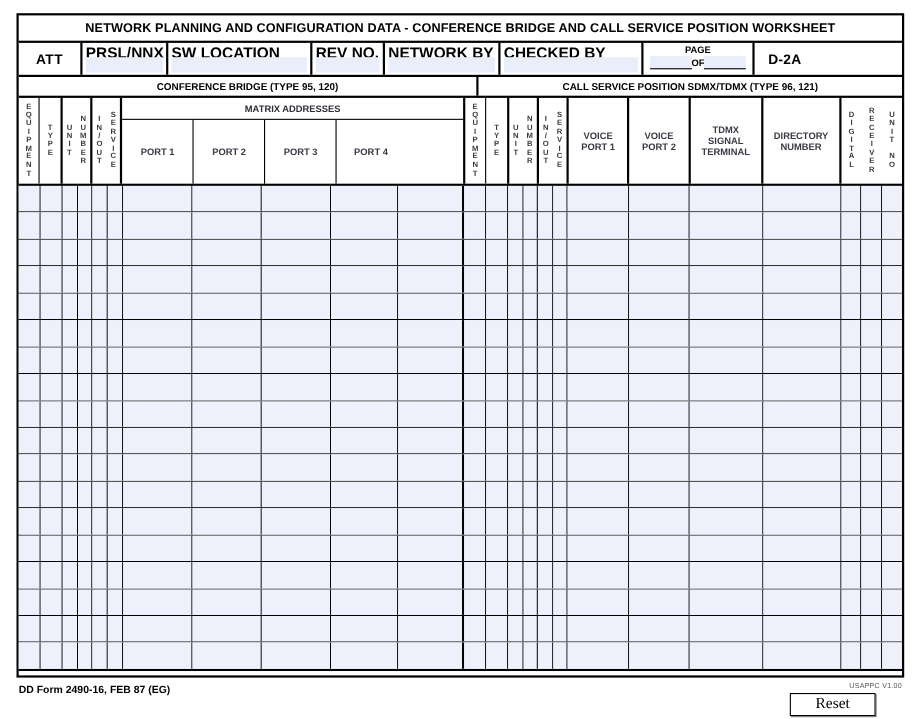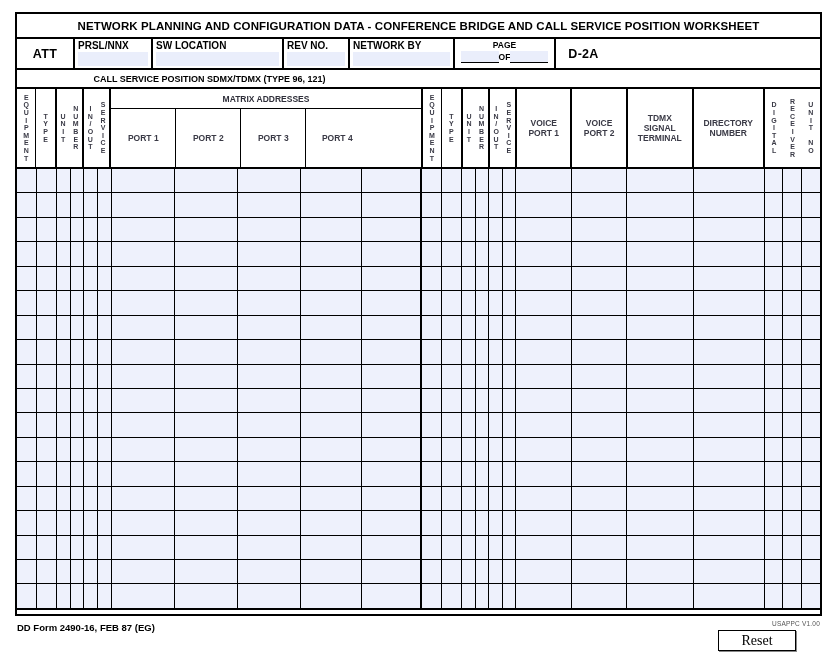--- a/index.html
+++ b/index.html
@@ -57,21 +57,21 @@
     border-right: 2px solid #000;
     box-sizing: border-box;
     padding: 0;
     overflow: hidden;
   }
   .info-cell:last-child { border-right: none; }
   .info-cell .lbl {
     position: absolute;
     left: 3px;
     top: 1px;
-    font-size: 10px;
+    font-size: 14px;
     font-weight: bold;
     white-space: nowrap;
   }
   .info-cell .fld {
     position: absolute;
     left: 3px;
     right: 3px;
     top: 13px;
     bottom: 2px;
     background: #eaeefb;
@@ -340,34 +340,41 @@
     <div class="info-cell" style="width:66px">
       <span class="lbl">REV NO.</span>
       <input class="fld" type="text" value="" style="">
     </div>
 
     <div class="info-cell" style="width:105px">
       <span class="lbl">NETWORK BY</span>
       <input class="fld" type="text" value="" style="">
     </div>
 
+    <div class="info-cell" style="width:130px">
+      <span class="lbl">CHECKED BY</span>
+      <input class="fld" type="text" value="" style="">
+    </div>
 
     <div class="info-cell cell-page" style="width:101px">
       <span class="page-word">PAGE</span>
       <input class="pg-fld a" type="text" value="" style="">
       <span class="of-word">OF</span>
       <input class="pg-fld b" type="text" value="" style="">
     </div>
 
     <div class="info-cell cell-d2a" style="width:55px">
       <span class="d2a-text">D-2A</span>
     </div>
   </div>
 
   <div class="section-band">
+    <div class="sect" style="width:418px">
+      <span>CONFERENCE BRIDGE (TYPE 95, 120)</span>
+    </div>
     <div class="sect" style="width:385px">
       <span>CALL SERVICE POSITION SDMX/TDMX (TYPE 96, 121)</span>
     </div>
   </div>
 
   <div class="head-band">
 
     <div class="hcol" style="width:41px">
       <div class="vpair" style="height:100%">
         <div class="vlabel vsep" style="width:50%">

